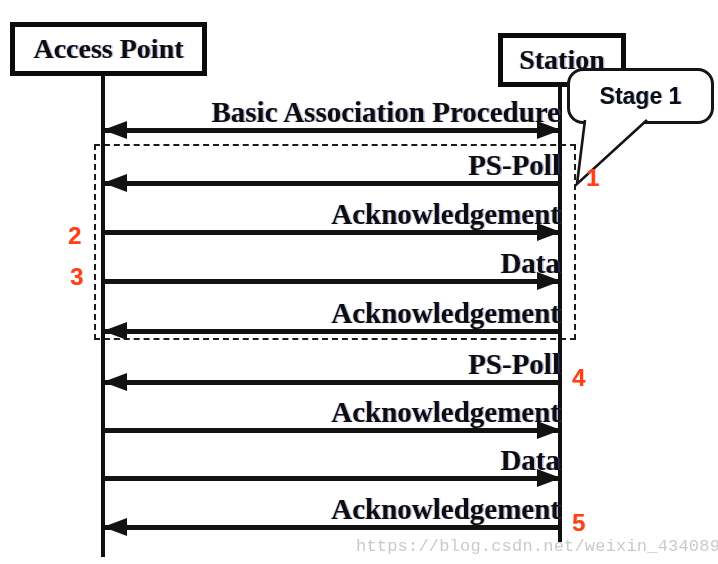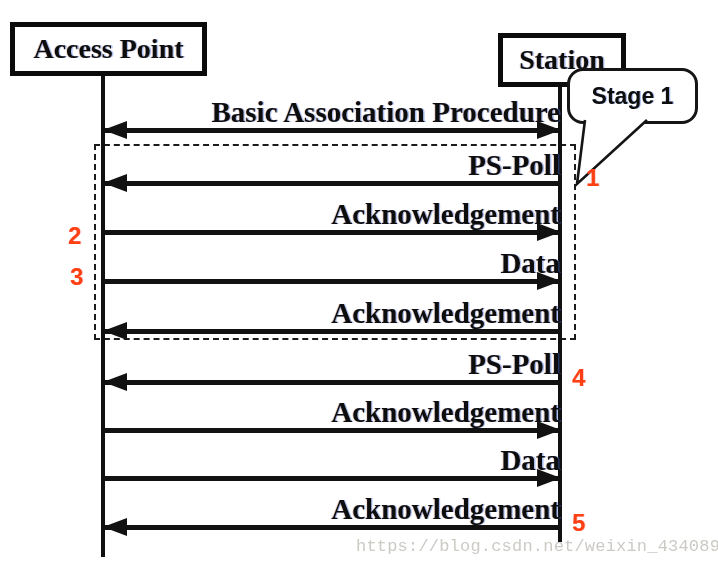--- a/index.html
+++ b/index.html
@@ -39,21 +39,21 @@
       content:""; position:absolute; left:-1px; top:-7px; width:0; height:0;
       border-top:9px solid transparent; border-bottom:9px solid transparent;
       border-right:24px solid #121212; }
   .msg-arrow.dir-right::after,
   .msg-arrow.dir-both::after {
       content:""; position:absolute; right:-1px; top:-7px; width:0; height:0;
       border-top:9px solid transparent; border-bottom:9px solid transparent;
       border-left:24px solid #121212; }
 
   
-  .callout { position:absolute; left:567px; top:68px; width:131px; height:56px;
+  .callout { position:absolute; left:567px; top:68px; width:147px; height:56px;
              box-sizing:border-box; background:#ffffff; border:3px solid #151515;
              border-radius:16px; display:flex; align-items:center; justify-content:center; z-index:5; }
   .callout .callout-label { font-family:"Liberation Sans",sans-serif; font-weight:bold;
              font-size:23px; color:#0d0d0d;
              text-shadow:1.2px 0 0.5px rgba(70,115,230,0.45); }
   .callout-tail { position:absolute; left:565px; top:119px; width:95px; height:70px; z-index:6; }
 
   
   .step-num { position:absolute; font-family:"Liberation Sans",sans-serif; font-weight:bold;
               font-size:24px; line-height:24px; color:#ff4014; z-index:7;

